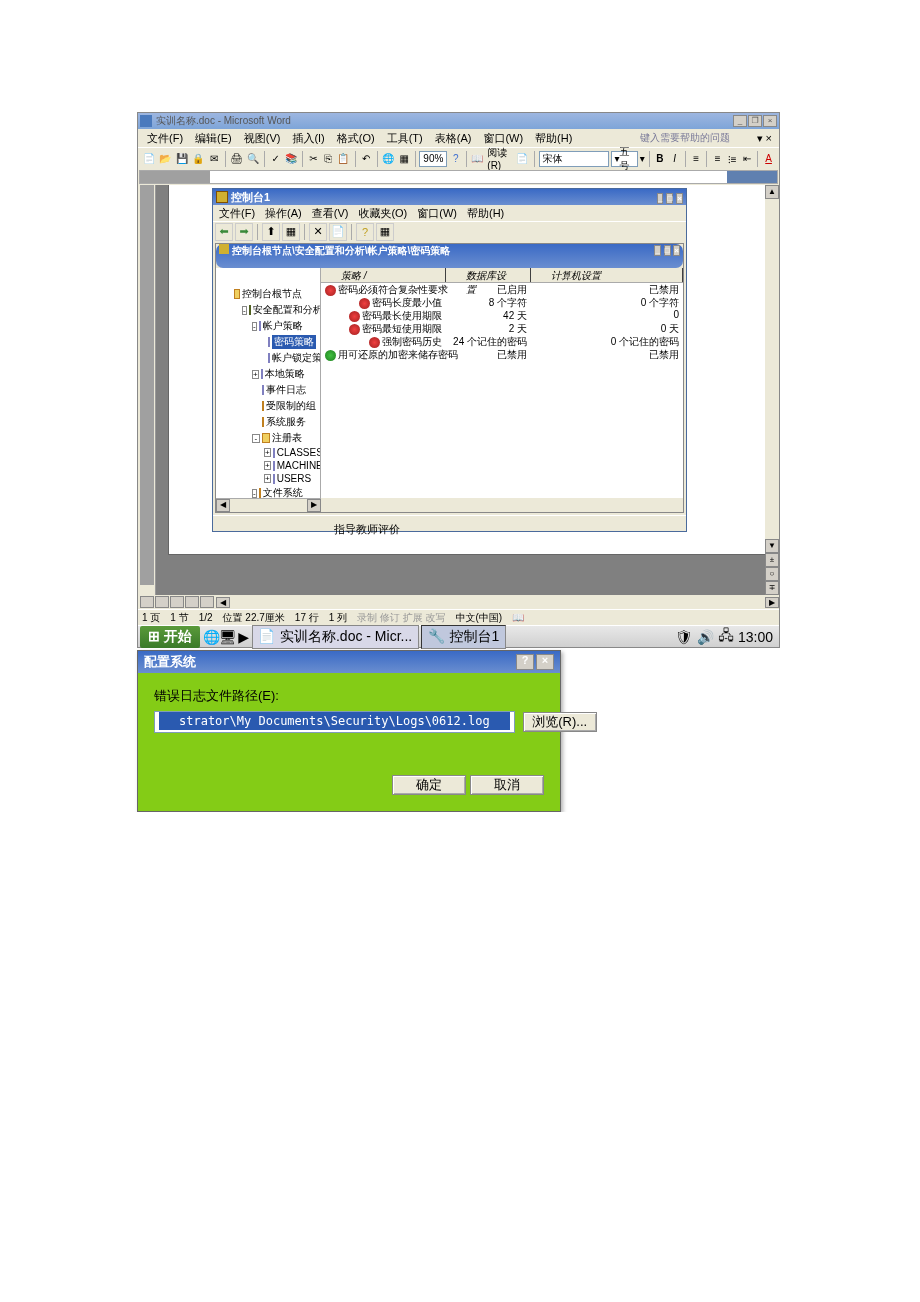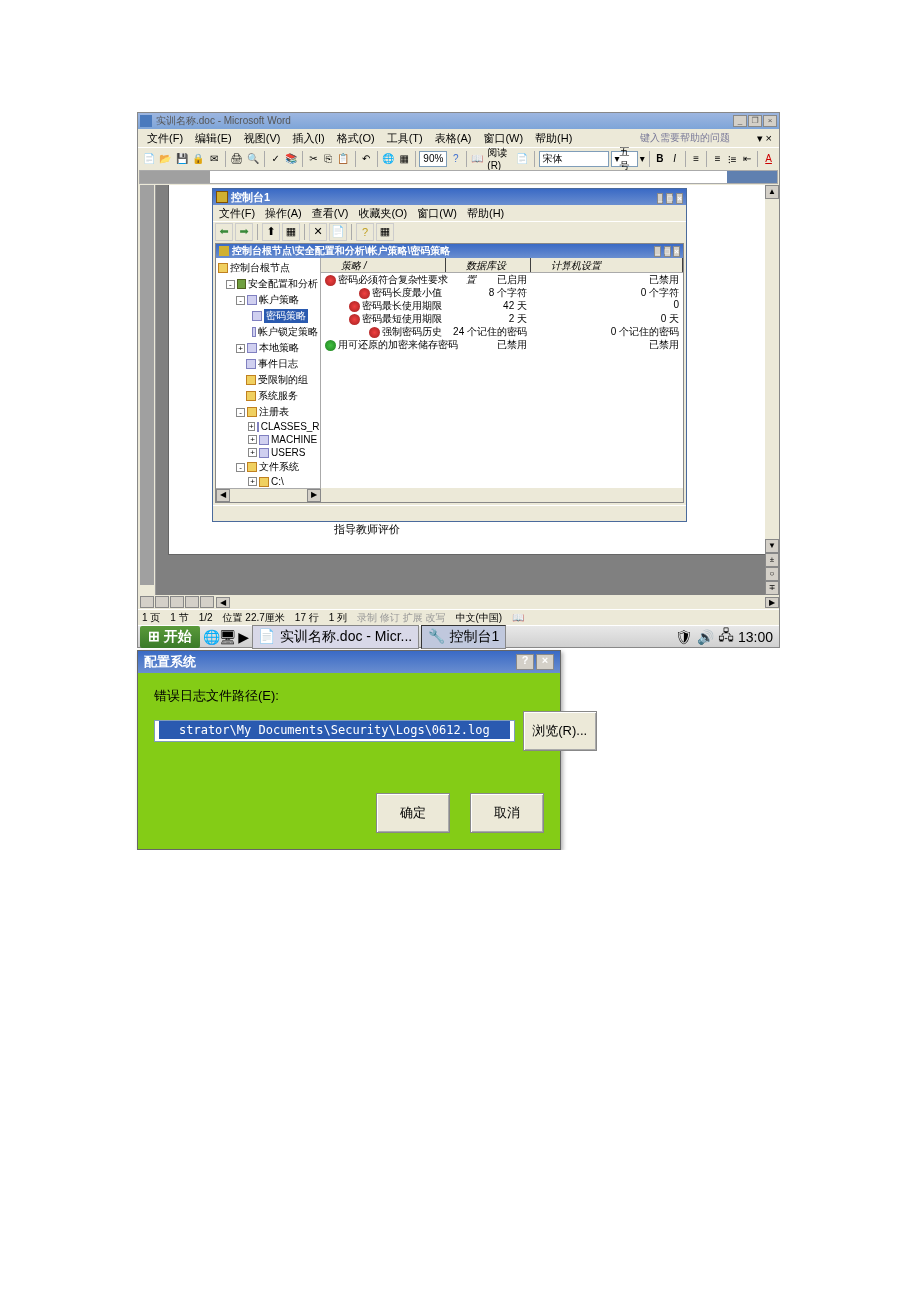--- a/index.html
+++ b/index.html
@@ -37,25 +37,25 @@
 .mmc { position: absolute; left: 43px; top: 12px; width: 475px; background: #ece9d8; border: 1px solid #4a6a9c; }
 .mmc-title { background: linear-gradient(#3a6ac5, #6a8ed0); height: 16px; display: flex; align-items: center; color: #fff; font-size: 11px; padding: 0 3px; font-weight: bold; }
 .mmc-title .icon { width: 12px; height: 12px; background: #d0b030; margin-right: 3px; border: 1px solid #805000; }
 .mmc-title .wincontrols { margin-left: auto; }
 .mmc-menu { height: 16px; display: flex; align-items: center; padding: 0 2px; font-size: 11px; gap: 2px; }
 .mmc-menu .mi { padding: 0 4px; }
 .mmc-tb { height: 20px; display: flex; align-items: center; padding: 0 2px; gap: 2px; border-top: 1px solid #fff; }
 .mmc-tb .tbtn { width: 18px; height: 18px; border: 1px solid #ccc; background: #ece9d8; }
 
 .mmc-inner { margin: 2px; border: 1px solid #888; background: #ece9d8; }
-.mmc-inner-title { background: linear-gradient(#3a6ac5, #6a8ed0); height: 14px; color: #fff; font-size: 10px; padding: 0 3px; display: flex; align-items: center; font-weight: bold; }
+.mmc-inner-title { background: linear-gradient(#3a6ac5, #6a8ed0); height: 24px; color: #fff; font-size: 10px; padding: 0 3px; display: flex; align-items: flex-start; font-weight: bold; border-radius: 7px; }
 .mmc-inner-title .wincontrols { margin-left: auto; }
 
 .mmc-body { display: flex; height: 230px; background: #fff; }
-.tree-pane { width: 105px; border-right: 1px solid #aaa; overflow: hidden; font-size: 10px; padding: 2px; background: #fff; }
+.tree-pane { width: 105px; border-right: 1px solid #aaa; overflow: hidden; font-size: 10px; padding: 18px; background: #fff; }
 .tree-item { white-space: nowrap; padding: 1px 0; display: flex; align-items: center; }
 .tree-icon { width: 10px; height: 10px; margin-right: 2px; display: inline-block; }
 .ti-folder { background: #f0d060; border: 1px solid #c08020; }
 .ti-book { background: #70a040; border: 1px solid #506020; }
 .ti-doc { background: #d0d0f0; border: 1px solid #8080c0; }
 .ti-sel { background: #2a5ab0; color: #fff; padding: 0 2px; }
 .expander { width: 9px; height: 9px; border: 1px solid #888; text-align: center; line-height: 7px; font-size: 8px; margin-right: 2px; background: #fff; }
 
 .list-pane { flex: 1; font-size: 10px; background: #fff; overflow: hidden; }
 .list-header { display: flex; background: #ece9d8; border-bottom: 1px solid #aaa; height: 15px; }
@@ -89,22 +89,22 @@
 .dialog { width: 424px; margin-left: 137px; margin-top: 2px; background: #84cc16; border: 1px solid #666; box-shadow: 2px 2px 4px rgba(0,0,0,0.3); }
 .dlg-title { background: linear-gradient(#3a6ac5, #6a8ed0); height: 22px; display: flex; align-items: center; color: #fff; font-weight: bold; font-size: 13px; padding: 0 6px; }
 .dlg-title .wincontrols { margin-left: auto; display: flex; gap: 2px; }
 .dlg-title .winbtn { width: 18px; height: 16px; font-size: 11px; }
 .dlg-body { padding: 14px 16px 16px; }
 .dlg-label { font-size: 13px; margin-bottom: 6px; }
 .dlg-row { display: flex; gap: 8px; align-items: center; }
 .dlg-input { flex: 1; border: 1px solid #7f9db9; background: #fff; height: 22px; padding: 0 4px; font-family: monospace; font-size: 12px; color: #000; }
 .dlg-input::selection { background: #2a5ab0; color: #fff; }
 .dlg-input-sel { background: #2a5ab0; color: #fff; padding: 2px 20px; display: inline-block; width: 100%; overflow: hidden; white-space: nowrap; }
-.dlg-btn { min-width: 74px; height: 40px; background: #ece9d8; border: 1px solid #888; box-shadow: inset 1px 1px #fff, inset -1px -1px #aaa; font-size: 13px; }
-.dlg-btns { display: flex; justify-content: flex-end; gap: 20px; margin-top: 42px; }
+.dlg-btn { min-width: 74px; height: 20px; background: #ece9d8; border: 1px solid #888; box-shadow: inset 1px 1px #fff, inset -1px -1px #aaa; font-size: 13px; }
+.dlg-btns { display: flex; justify-content: flex-end; gap: 4px; margin-top: 42px; }
 
 .vscroll { position: absolute; right: 0; top: 0; bottom: 0; width: 14px; background: #ece9d8; }
 .vscroll-btn { width: 14px; height: 14px; background: #d4d0c8; border: 1px solid #888; text-align: center; font-size: 8px; line-height: 12px; }
 </style>
 </head>
 <body>
 
 <div class="word-win">
   <div class="word-title">
     <span class="icon"></span>

